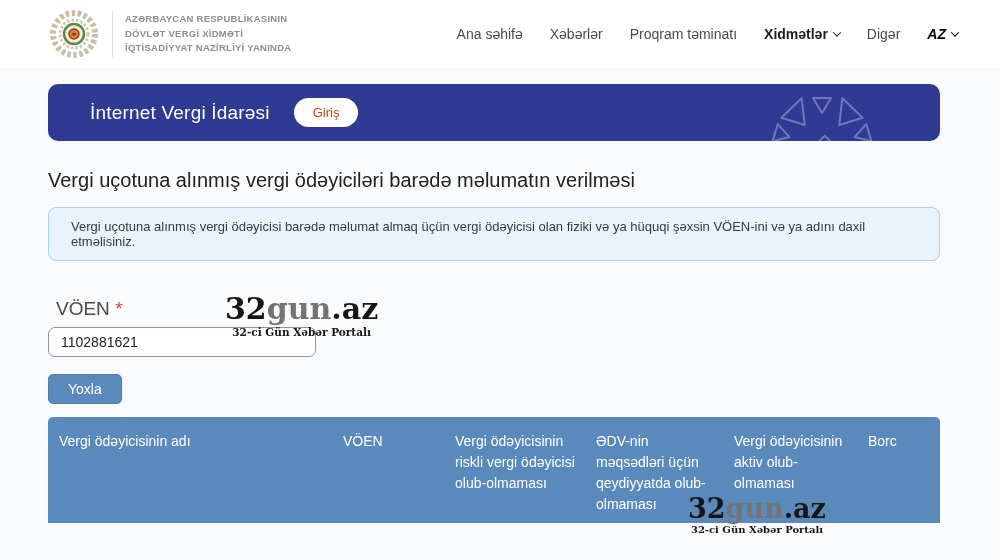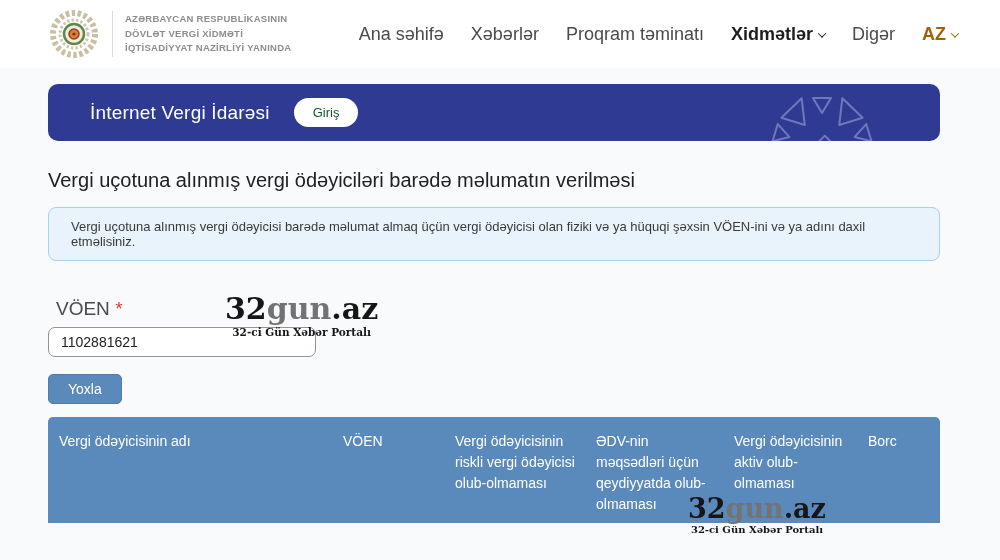--- a/index.html
+++ b/index.html
@@ -7,35 +7,35 @@
   body { font-family:"Liberation Sans", sans-serif; background:#f8fafc; overflow:hidden; }
   .screen { position:relative; width:1000px; height:560px; }
 
   
   .topbar { height:68px; background:#ffffff; display:flex; align-items:center;
             justify-content:space-between; padding:0 42px 0 48px; }
   .brand { display:flex; align-items:center; gap:12px; cursor:pointer; }
   .brand-divider { width:1px; height:46px; background:#dcdcdc; }
   .brand-text { font-size:9.5px; font-weight:bold; color:#8d8d8d; line-height:1.55;
                 letter-spacing:.25px; }
-  .mainnav { display:flex; align-items:center; gap:27px; font-size:18px; color:#4a4a4a; }
+  .mainnav { display:flex; align-items:center; gap:27px; font-size:14px; color:#4a4a4a; }
   .mainnav a { text-decoration:none; color:inherit; cursor:pointer; white-space:nowrap; }
   .mainnav a.bold { font-weight:bold; color:#1e1e1e; }
-  .mainnav a.semibold { font-weight:bold; color:#a16207; }
+  .mainnav a.semibold { font-weight:bold; color:#000000;font-style:italic; }
   .chev { display:inline-block; width:6px; height:6px; border-right:1.8px solid currentColor;
           border-bottom:1.8px solid currentColor; transform:rotate(45deg) translate(-1px,-1px);
           margin-left:6px; vertical-align:2px; }
 
   
   .content { padding:16px 48px 0 48px; }
 
   .banner { position:relative; width:892px; height:57px; background:#2f3a93; border-radius:10px;
             display:flex; align-items:center; padding-left:42px; overflow:hidden; }
   .banner-title { color:#ffffff; font-size:19px; font-weight:500; letter-spacing:.2px; }
-  .login-pill { margin-left:24px; background:#ffffff; color:#14532d; border:none; cursor:pointer;
+  .login-pill { margin-left:24px; background:#ffffff; color:#c2410c; border:none; cursor:pointer;
                 font-size:13px; font-family:inherit; padding:7px 19px; border-radius:999px; }
   .ornament { position:absolute; right:40px; bottom:0; }
 
   .page-title { margin-top:28px; font-size:20px; font-weight:400; color:#212121; }
 
   .info-box { margin-top:15px; width:892px; background:#e9f3fc; border:1px solid #abd0ec;
               border-radius:8px; padding:11px 22px; font-size:13px; color:#3a3a3a; }
 
   .radio-row { margin-top:35px; display:flex; align-items:center; }
   .radio { display:flex; align-items:center; gap:9px; cursor:pointer; font-size:14px;

